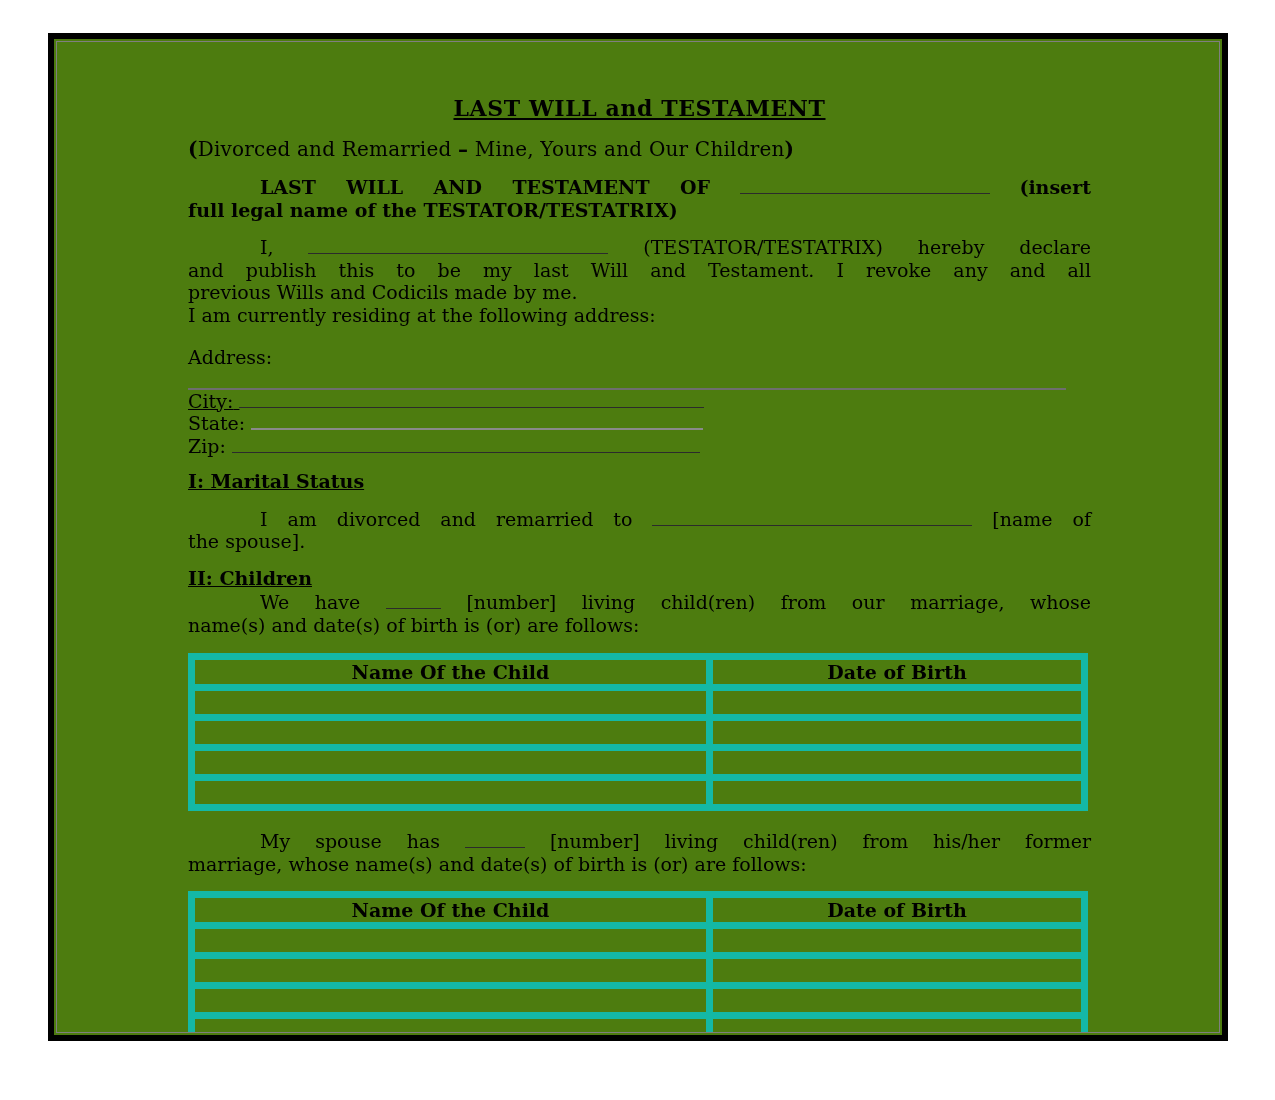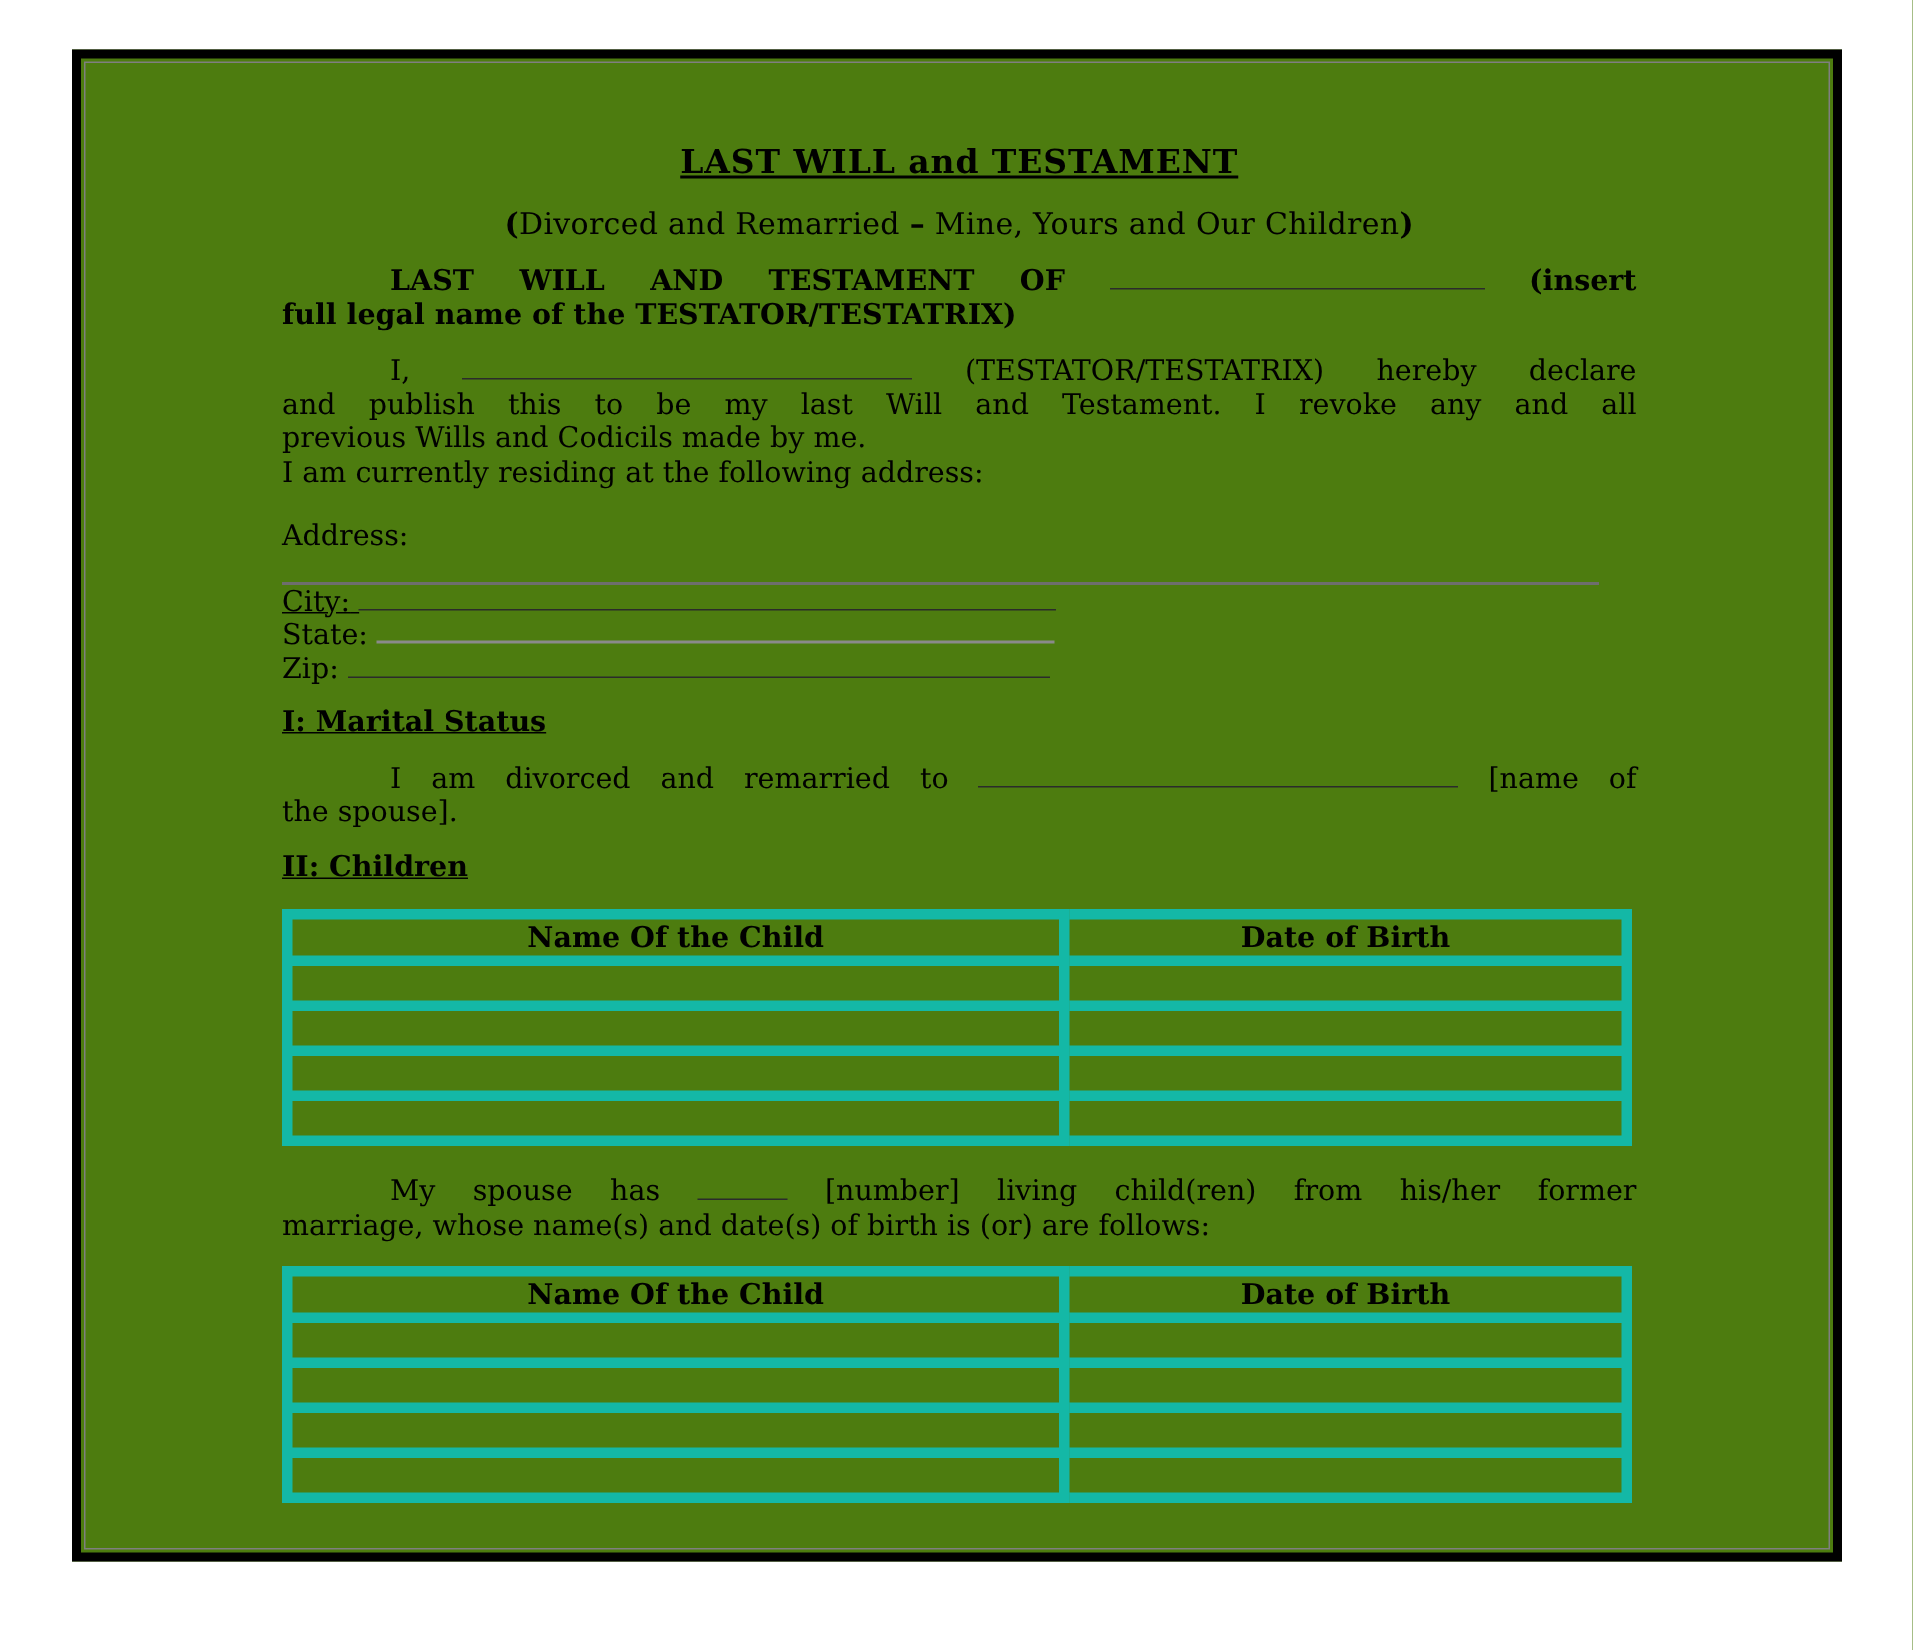--- a/index.html
+++ b/index.html
@@ -12,21 +12,21 @@
     position:absolute; left:48px; top:33px; width:1180px; height:1008px;
     border:6px solid #000; box-sizing:border-box; background:#4d7c0f;
   }
   .page-inner { position:absolute; top:2px; left:2px; right:2px; bottom:2px; border:1px solid #7f7f7f; overflow:hidden; }
   .content { padding:0 128px 0 131px; font-size:19px; line-height:22.5px; }
 
   .title {
     margin:53px 0 0 0; font-size:22px; line-height:26px; font-weight:bold;
     text-align:center; text-decoration:underline; letter-spacing:0.6px;
   }
-  .subtitle { margin-top:16px; text-align:center; font-size:20px; line-height:24px; letter-spacing:0.2px; }
+  .subtitle { margin-top:16px; font-size:20px; line-height:24px; letter-spacing:0.2px; }
   .b { font-weight:bold; }
 
   .para { margin:0; }
   .jline { text-align:justify; text-align-last:justify; }
   .pline { text-align:left; }
   .tab { display:inline-block; width:72px; }
 
   .blank { display:inline-block; height:14px; border-bottom:1.4px solid #2b2b2b; vertical-align:baseline; }
   .bk-open  { width:250px; }
   .bk-name  { width:300px; }
@@ -100,20 +100,24 @@
 
       <h2 class="sec mt-sec1">I: Marital Status</h2>
 
       <div class="para mt-marital">
         <div class="jline"><span class="tab"></span><span>I am divorced and remarried to</span> <span class="blank bk-spouse"></span> <span>[name of</span></div>
         <div class="pline">the spouse].</div>
       </div>
 
       <h2 class="sec mt-sec2">II: Children</h2>
 
+      <div class="para mt-children">
+        <div class="jline"><span class="tab"></span><span>We have</span> <span class="blank bk-num"></span> <span>[number] living child(ren) from our marriage, whose</span></div>
+        <div class="pline">name(s) and date(s) of birth is (or) are follows:</div>
+      </div>
 
       <table class="child-table mt-table1">
         <colgroup>
             <col class="c-name">
             <col class="c-dob">
           </colgroup>
         <thead>
           <tr>
             <th>Name Of the Child</th>
             <th>Date of Birth</th>

